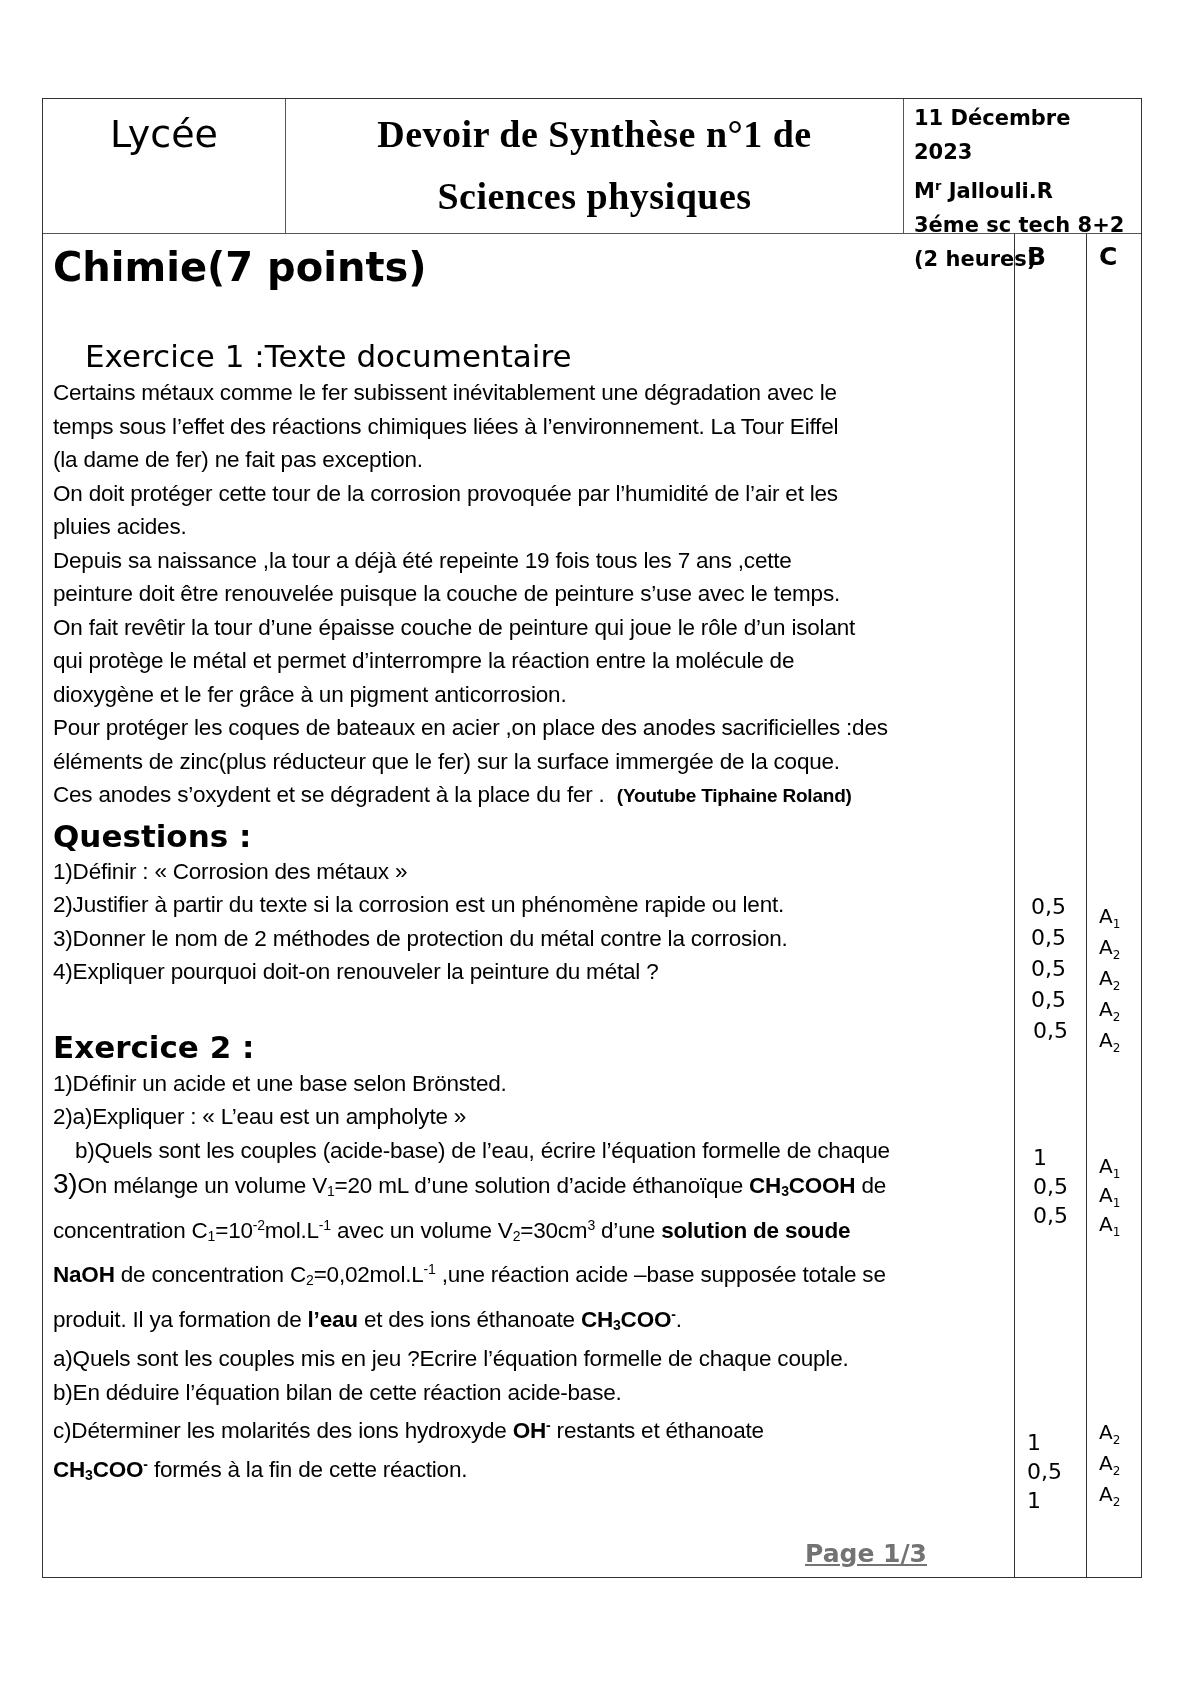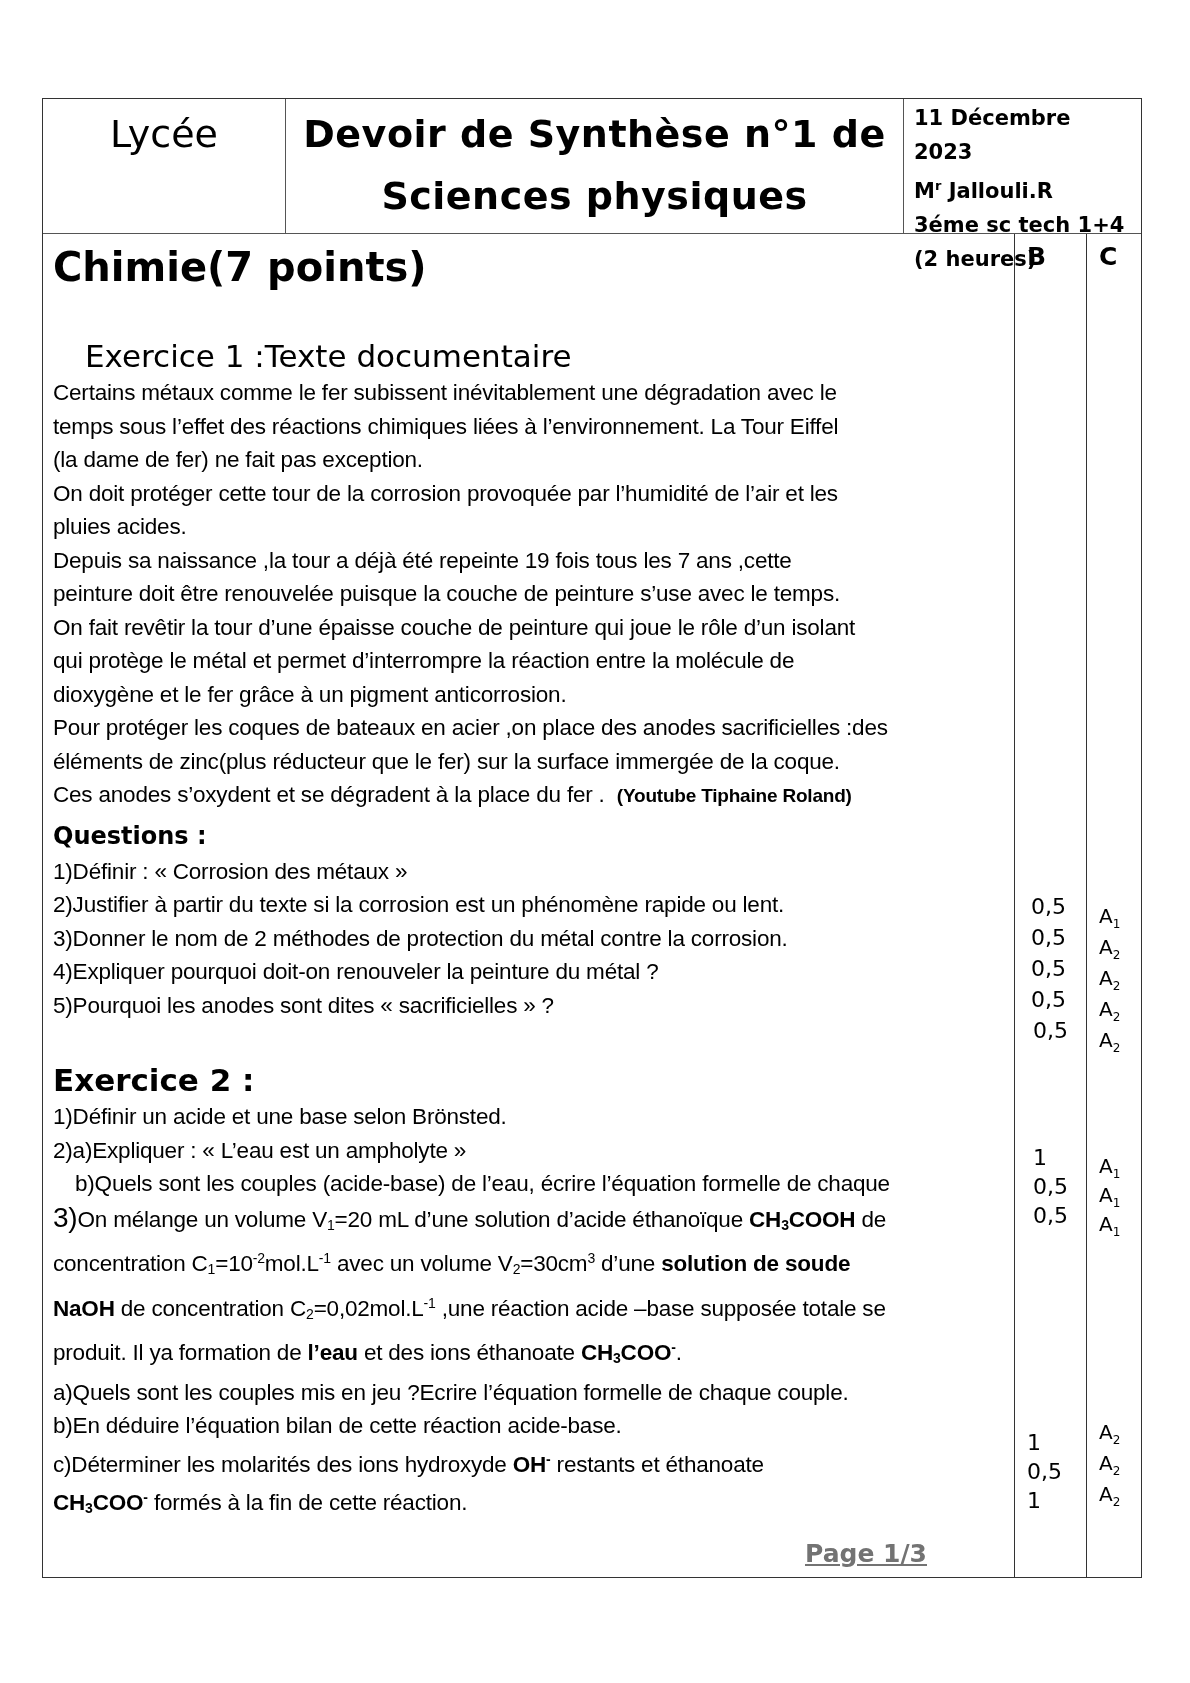--- a/index.html
+++ b/index.html
@@ -1,33 +1,33 @@
 <!DOCTYPE html>
 <html><head>
 <meta charset="utf-8">
 <style>
   html, body { margin: 0; padding: 0; background: #ffffff; }
   body { width: 1190px; height: 1683px; position: relative; font-family: "DejaVu Sans", sans-serif; color: #000; overflow: hidden; }
   .sheet { position: absolute; left: 42px; top: 98px; width: 1100px; height: 1480px; border: 1.5px solid #333; box-sizing: border-box; padding-left: 44px; }
   .hdr { position: absolute; left: 0; top: 0; width: 100%; height: 135px; border-bottom: 1.5px solid #555; box-sizing: border-box; }
   .hdr-school { position: absolute; left: 0; top: 0; width: 243px; height: 100%; border-right: 1.5px solid #555; box-sizing: border-box; text-align: center; font-size: 38px; line-height: 62px; padding-top: 4px; }
-  .hdr-title { position: absolute; left: 243px; top: 0; width: 618px; height: 100%; border-right: 1.5px solid #555; box-sizing: border-box; text-align: center; font-size: 38px; font-weight: bold; line-height: 62px; padding-top: 4px; letter-spacing: 0.5px; }
+  .hdr-title { position: absolute; left: 243px; top: 0; width: 618px; height: 100%; border-right: 1.5px solid #555; box-sizing: border-box; text-align: center; font-size: 38px; font-weight: bold; line-height: 62px; padding-top: 4px; letter-spacing: 0.5px; font-family: Liberation Serif, serif; }
   .hdr-info { position: absolute; left: 861px; top: 0; right: 0; height: 100%; padding: 2px 10px; box-sizing: border-box; font-size: 21px; font-weight: bold; line-height: 34px; }
   .hdr-info sup { font-size: 13px; }
   .colB { position: absolute; left: 971px; top: 135px; width: 73px; bottom: 0; border-left: 1.5px solid #333; border-right: 1.5px solid #333; box-sizing: border-box; }
   .colC { position: absolute; left: 1044px; top: 135px; right: 0; bottom: 0; }
   .col-head { font-size: 25px; font-weight: bold; padding: 8px 12px; }
   .content { position: absolute; left: 10px; top: 135px; width: 955px; }
   .chimie { font-size: 40px; font-weight: bold; margin-top: 10px; }
   .ex-title { font-size: 31px; margin-top: 46px; line-height: 40px; }
   .ex-title b { font-weight: normal; margin-left: 32px; }
   .text { font-family: "Liberation Sans Narrow", "Liberation Sans", sans-serif; font-size: 22.5px; line-height: 33.5px; letter-spacing: -0.2px; }
   .text p { margin: 0; }
   .src { font-weight: bold; font-size: 19px; }
-  .questions-title { font-size: 24px; font-weight: bold; margin-top: 4px; line-height: 38px; }
+  .questions-title { font-size: 31px; font-weight: bold; margin-top: 4px; line-height: 38px; }
   .gap { height: 38px; }
   .ex2-title { font-size: 31px; font-weight: bold; line-height: 40px; }
   .big3 { font-size: 28px; }
   .indent { padding-left: 22px; }
   .sm-sub { font-size: 14px; vertical-align: -3px; }
   .sm-sup { font-size: 14px; vertical-align: 8px; }
   .page-num { position: absolute; left: 762px; top: 1440px; font-size: 25px; font-weight: bold; color: #737373; text-decoration: underline; }
   .score { position: absolute; font-size: 22px; line-height: 31px; }
   .level { position: absolute; font-size: 20px; line-height: 31px; }
   .level sub { font-size: 12px; }
@@ -40,21 +40,21 @@
     <div class="hdr-school">
       <div>Lycée</div>
     </div>
     <div class="hdr-title">
       <div>Devoir de Synthèse n°1 de</div>
       <div>Sciences physiques</div>
     </div>
     <div class="hdr-info">
       <div>11 Décembre 2023</div>
       <div><span>M</span><sup>r</sup>&nbsp;<span>Jallouli.R</span></div>
-      <div>3éme sc tech 1+4</div>
+      <div>3éme sc tech 8+2</div>
       <div>(2 heures)</div>
     </div>
   </div>
 
   <div class="colB">
     <div class="col-head">B</div>
   </div>
   <div class="colC">
     <div class="col-head">C</div>
   </div>
@@ -79,21 +79,20 @@
       <p>éléments de zinc(plus  réducteur que le fer) sur la surface immergée de la coque.</p>
       <p><span>Ces anodes s’oxydent et se dégradent à la place du  fer .</span>&nbsp; <span class="src">(Youtube Tiphaine Roland)</span></p>
     </div>
 
     <div class="questions-title">Questions :</div>
     <div class="text">
       <p>1)Définir : « Corrosion des métaux »</p>
       <p>2)Justifier à partir du texte si la corrosion est un phénomène rapide ou lent.</p>
       <p>3)Donner le nom de 2 méthodes de protection du métal contre la corrosion.</p>
       <p>4)Expliquer pourquoi doit-on renouveler la peinture du métal ?</p>
-      <p>5)Pourquoi les anodes sont dites « sacrificielles » ?</p>
     </div>
 
     <div class="gap"></div>
     <div class="ex2-title">Exercice 2 :</div>
     <div class="text">
       <p>1)Définir un acide et une base selon Brönsted.</p>
       <p>2)a)Expliquer : « L’eau est un ampholyte »</p>
       <p class="indent">b)Quels sont les couples (acide-base) de l’eau, écrire l’équation formelle de chaque</p>
       <p><span class="big3">3)</span><span>On mélange un volume V</span><span class="sm-sub">1</span><span>=20 mL d’une solution d’acide éthanoïque </span><b><span>CH</span><span class="sm-sub">3</span><span>COOH</span></b><span> de</span></p>
       <p><span>concentration C</span><span class="sm-sub">1</span><span>=10</span><span class="sm-sup">-2</span><span>mol.L</span><span class="sm-sup">-1</span><span> avec un volume V</span><span class="sm-sub">2</span><span>=30cm</span><span class="sm-sup">3</span><span> d’une </span><b>solution de soude</b></p>

